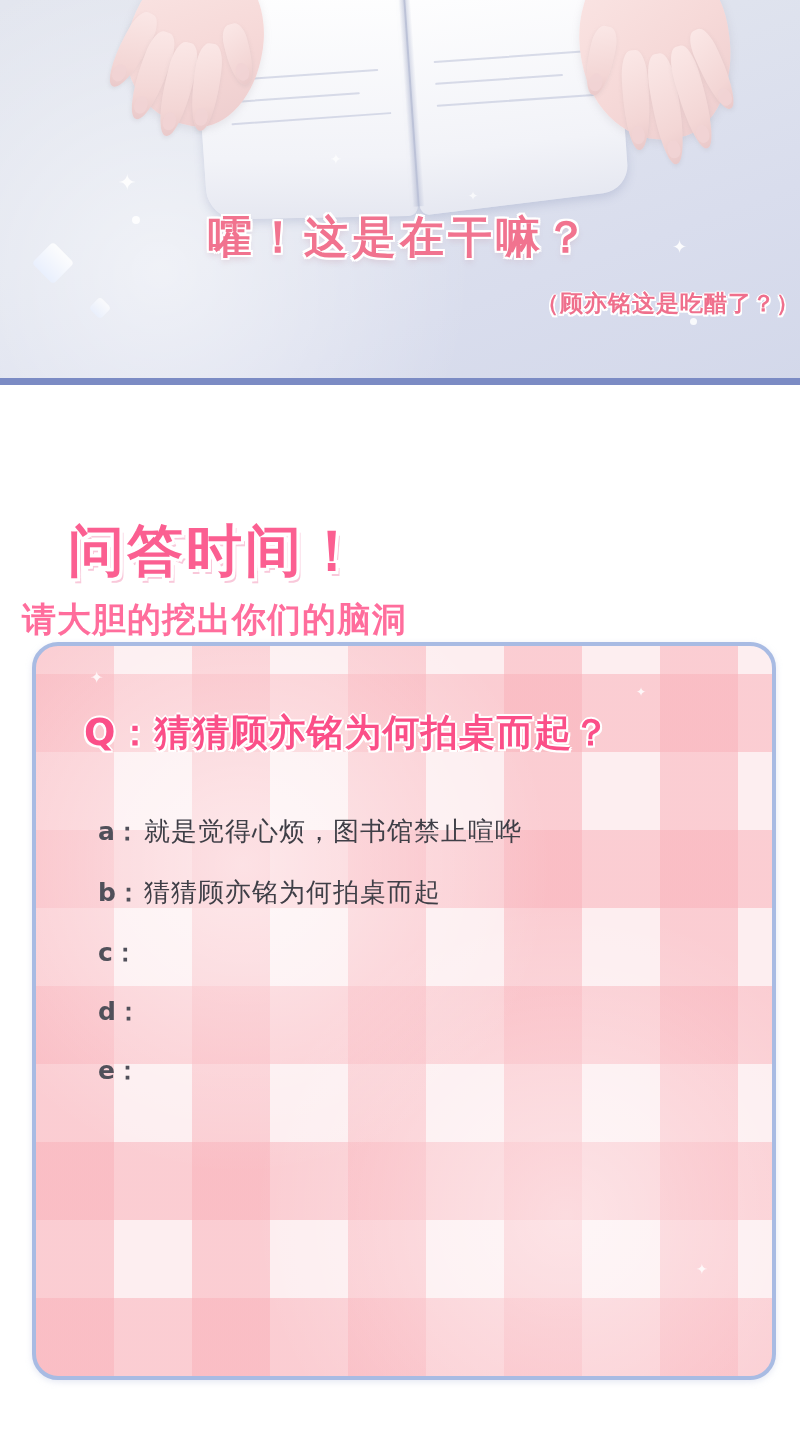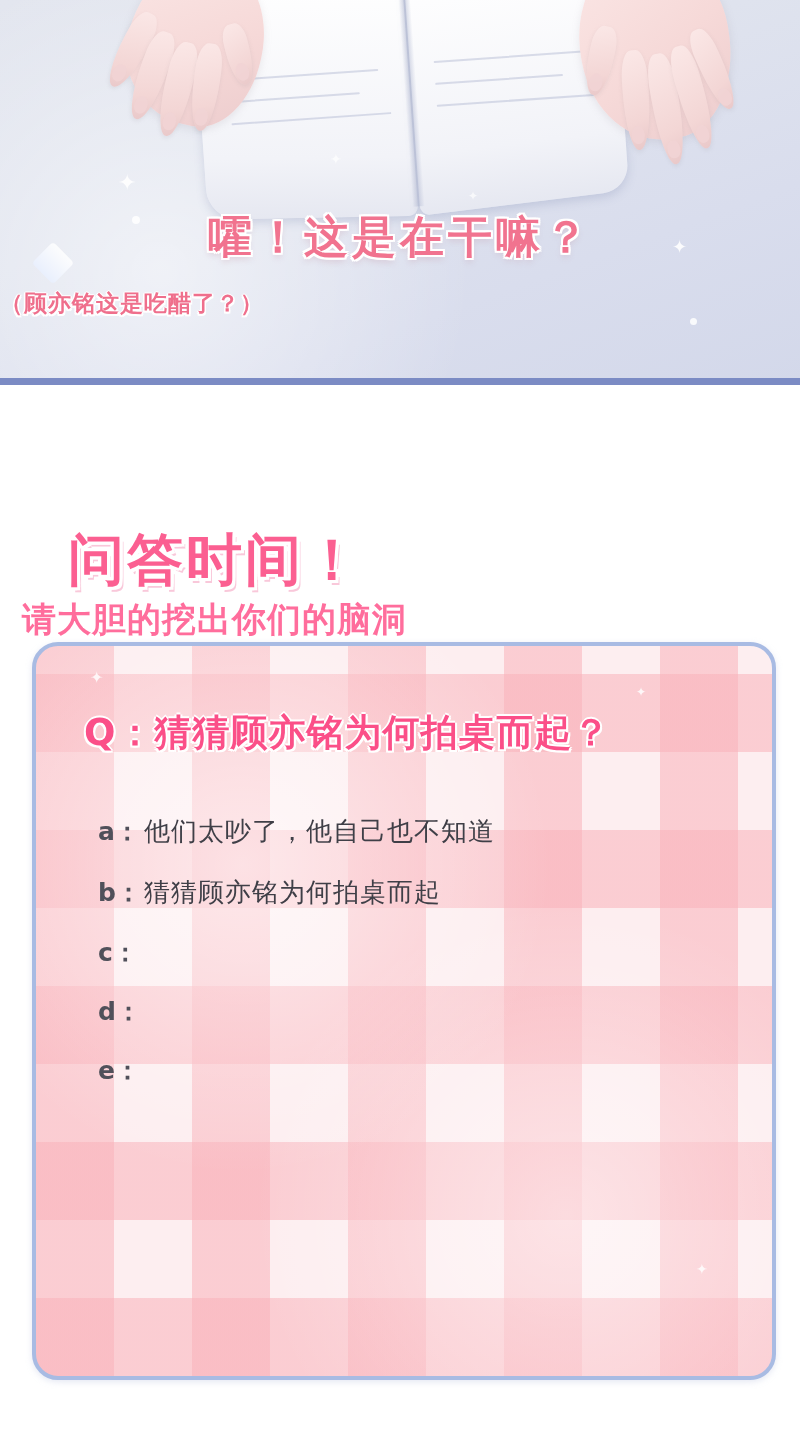--- a/index.html
+++ b/index.html
@@ -158,21 +158,21 @@
     text-shadow:
       2px 0 0 #ffffff, -2px 0 0 #ffffff, 0 2px 0 #ffffff, 0 -2px 0 #ffffff,
       2px 2px 0 #ffffff, -2px 2px 0 #ffffff, 2px -2px 0 #ffffff, -2px -2px 0 #ffffff,
       0 4px 6px rgba(200,160,175,0.45);
   }
   .top-sub {
     position: absolute;
     left: 0;
     top: 288px;
     width: 800px;
-    text-align: left;
+    text-align: right;
     font-family: "DejaVu Sans", sans-serif;
     font-size: 23px;
     font-weight: bold;
     letter-spacing: 1px;
     color: #ef6f8c;
     text-shadow:
       1.5px 0 0 #ffffff, -1.5px 0 0 #ffffff, 0 1.5px 0 #ffffff, 0 -1.5px 0 #ffffff,
       1.5px 1.5px 0 #ffffff, -1.5px 1.5px 0 #ffffff;
   }
 
@@ -182,21 +182,21 @@
     left: 0;
     top: 392px;
     width: 800px;
     height: 1051px;
     background: #ffffff;
   }
 
   .qa-heading {
     position: absolute;
     left: 68px;
-    top: 131px;
+    top: 122px;
     font-family: Liberation Mono, monospace;
     font-size: 56px;
     font-weight: bold;
     letter-spacing: 3px;
     color: #fb5f91;
     text-shadow:
       3px 0 0 #ffffff, -3px 0 0 #ffffff, 0 3px 0 #ffffff, 0 -3px 0 #ffffff,
       3px 3px 0 #ffffff, -3px 3px 0 #ffffff, 3px -3px 0 #ffffff, -3px -3px 0 #ffffff,
       4px 5px 0 #f9c8da;
   }
@@ -373,21 +373,21 @@
 
       <div class="card-sparkle" style="left:54px; top:24px;">✦</div>
       <div class="card-sparkle" style="left:660px; top:616px; font-size:14px;">✦</div>
       <div class="card-sparkle" style="left:600px; top:40px; font-size:12px;">✦</div>
 
       <div class="qa-question">Q：猜猜顾亦铭为何拍桌而起？</div>
 
       <div class="qa-options">
         <div class="qa-option">
           <span class="opt-key">a：</span>
-          <span class="opt-text">他们太吵了，他自己也不知道</span>
+          <span class="opt-text">就是觉得心烦，图书馆禁止喧哗</span>
         </div>
         <div class="qa-option">
           <span class="opt-key">b：</span>
           <span class="opt-text">猜猜顾亦铭为何拍桌而起</span>
         </div>
         <div class="qa-option">
           <span class="opt-key">c：</span>
         </div>
         <div class="qa-option">
           <span class="opt-key">d：</span>

